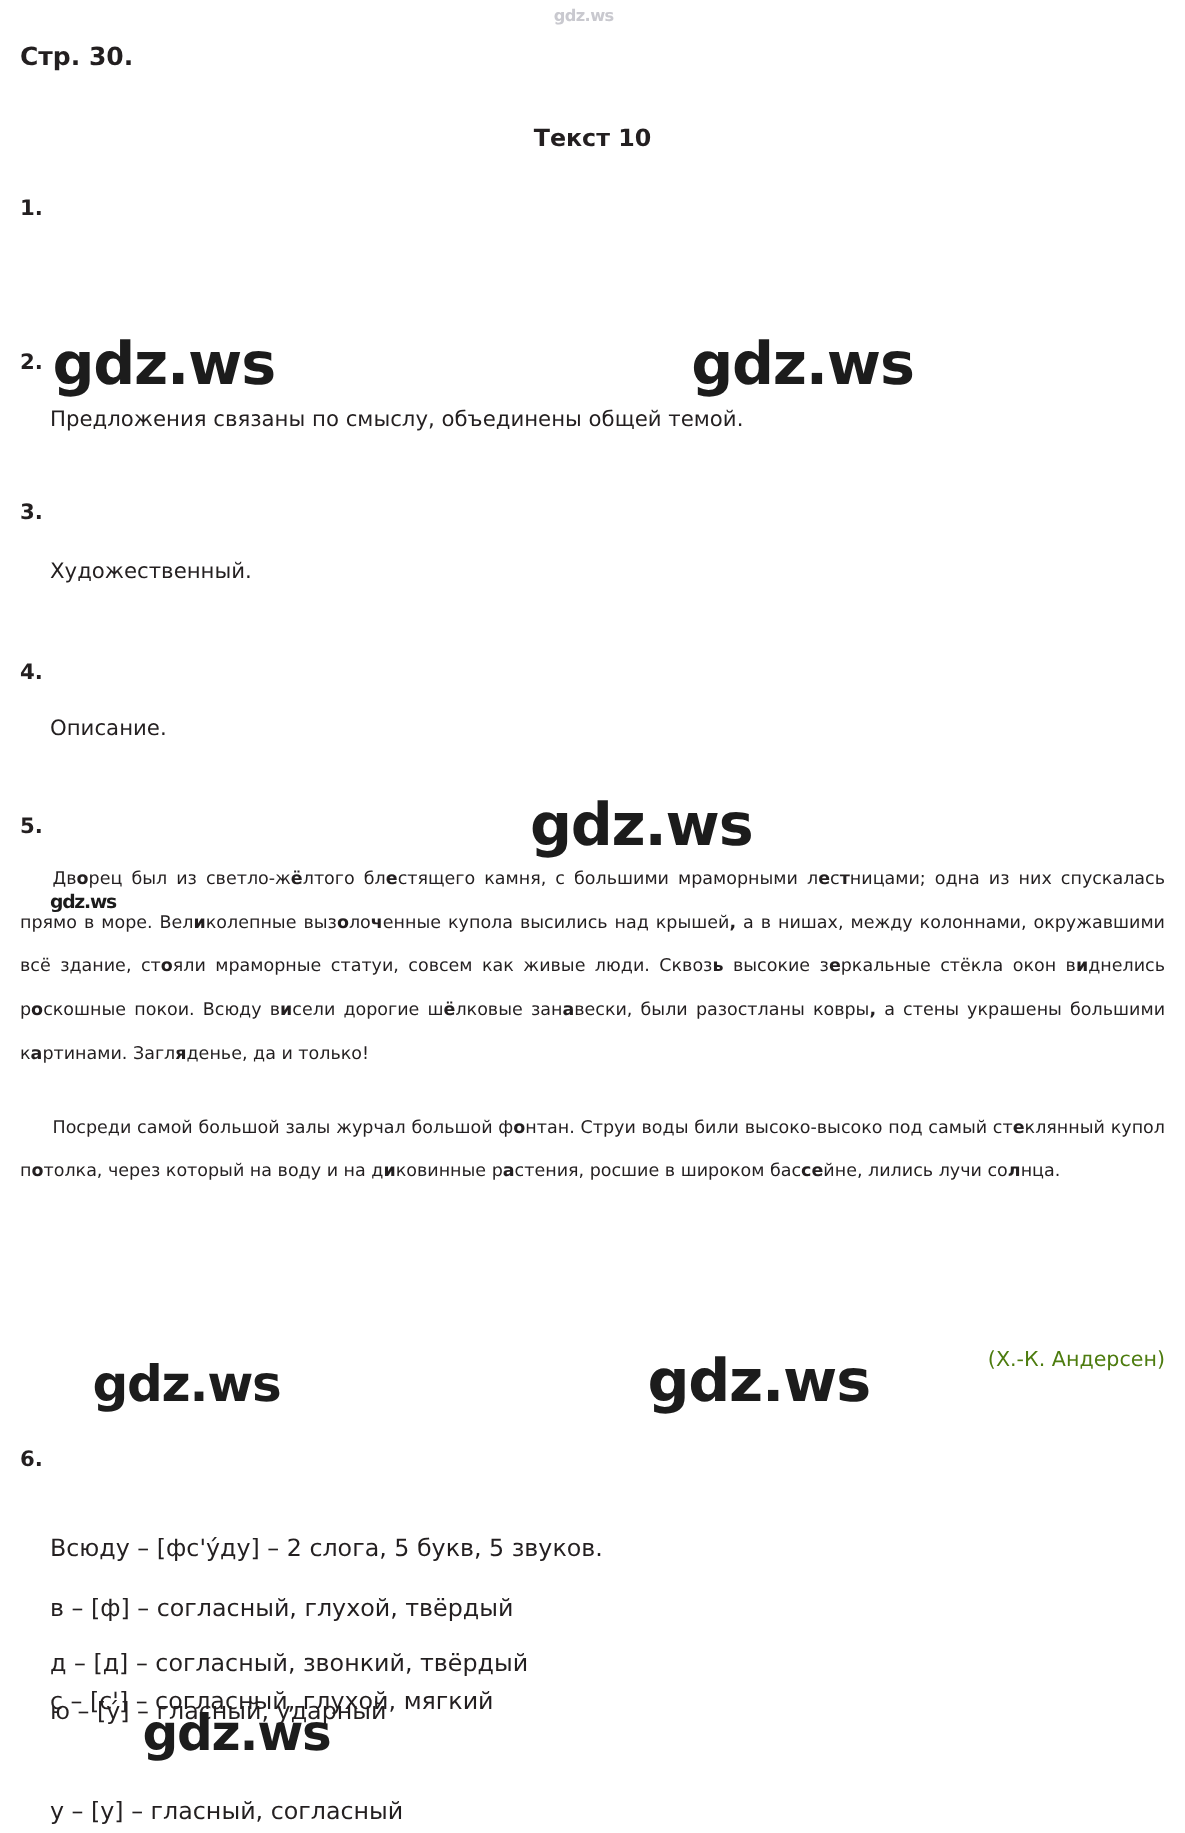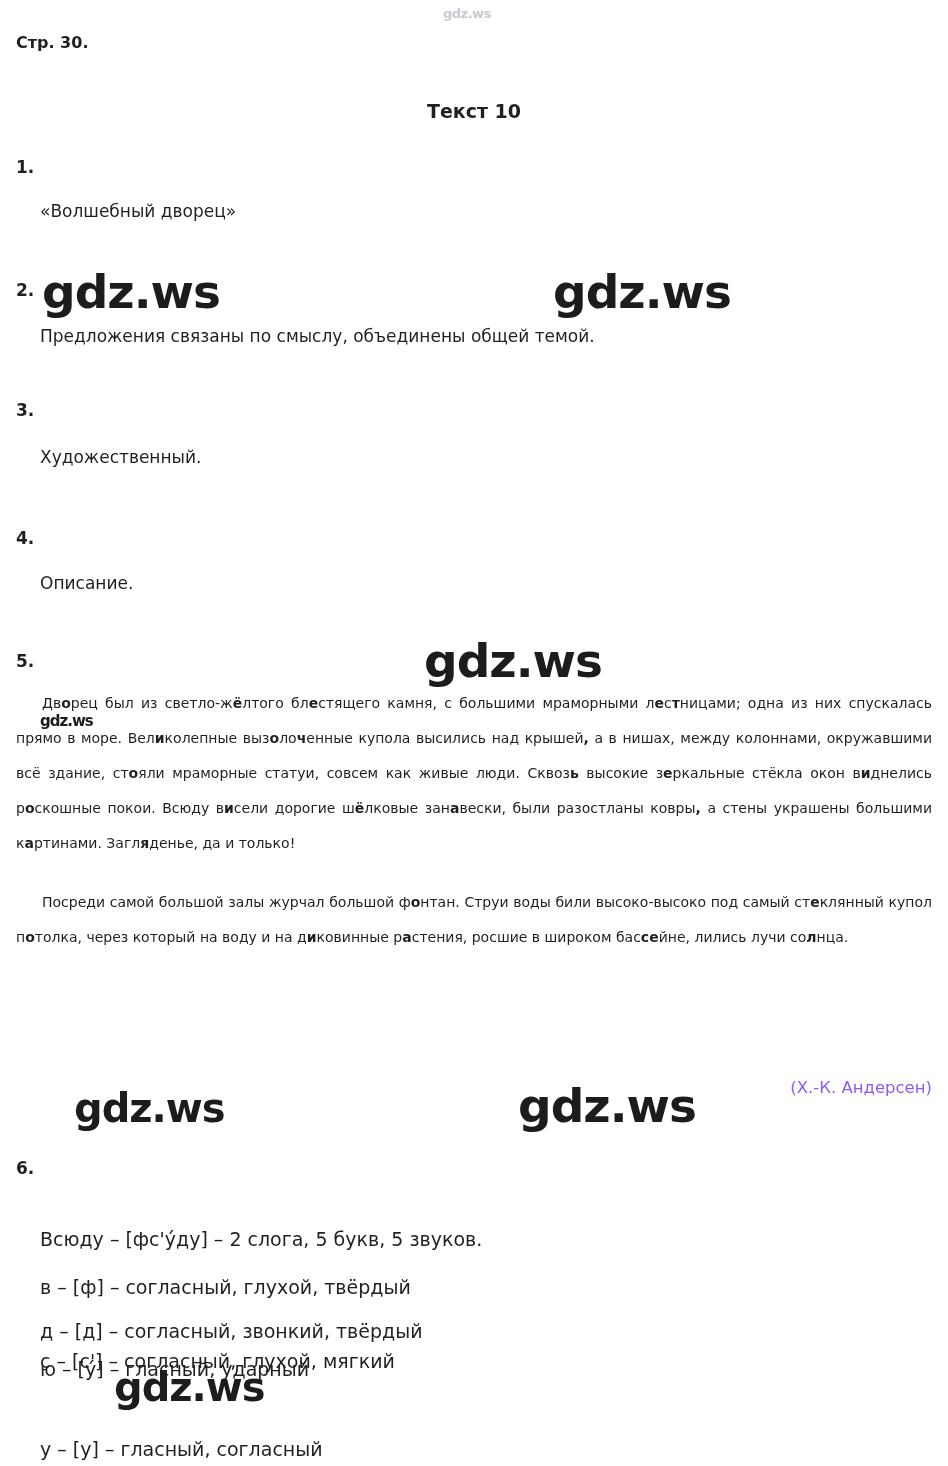--- a/index.html
+++ b/index.html
@@ -29,21 +29,21 @@
     left: 443px;
     font-size: 13px;
     color: #c9c9cf;
     font-weight: bold;
     letter-spacing: -0.5px;
   }
   .page-num {
     position: absolute;
     top: 33px;
     left: 16px;
-    font-size: 16px;
+    font-size: 20px;
     font-weight: bold;
     color: #231f20;
   }
   .doc-title {
     position: absolute;
     top: 72px;
     left: 0;
     width: 948px;
     text-align: center;
     font-size: 19px;
@@ -76,21 +76,21 @@
   .block-text p {
     margin: 0 0 0 0;
     text-indent: 26px;
     text-align: justify;
   }
   .block-text p:last-child { text-align: justify; margin-top: 24px; }
   .author {
     position: absolute;
     right: 16px;
     font-size: 16.5px;
-    color: #8b5cf6;
+    color: #4d7c0f;
   }
   .phon-line {
     position: absolute;
     left: 40px;
     font-size: 19px;
     color: #231f20;
   }
   b { font-weight: bold; }
 
   
@@ -110,21 +110,20 @@
 <body>
 
 <div class="page">
 
   <div class="top-watermark">gdz.ws</div>
 
   <div class="page-num">Стр. 30.</div>
   <div class="doc-title">Текст 10</div>
 
   <div class="num" style="top:157px;">1.</div>
-  <div class="para" style="top:196px;">«Волшебный дворец»</div>
 
   <div class="num" style="top:280px;">2.</div>
   <div class="para" style="top:321px;">Предложения связаны по смыслу, объединены общей темой.</div>
 
   <div class="num" style="top:400px;">3.</div>
   <div class="para" style="top:442px;">Художественный.</div>
 
   <div class="num" style="top:528px;">4.</div>
   <div class="para" style="top:568px;">Описание.</div>
 

